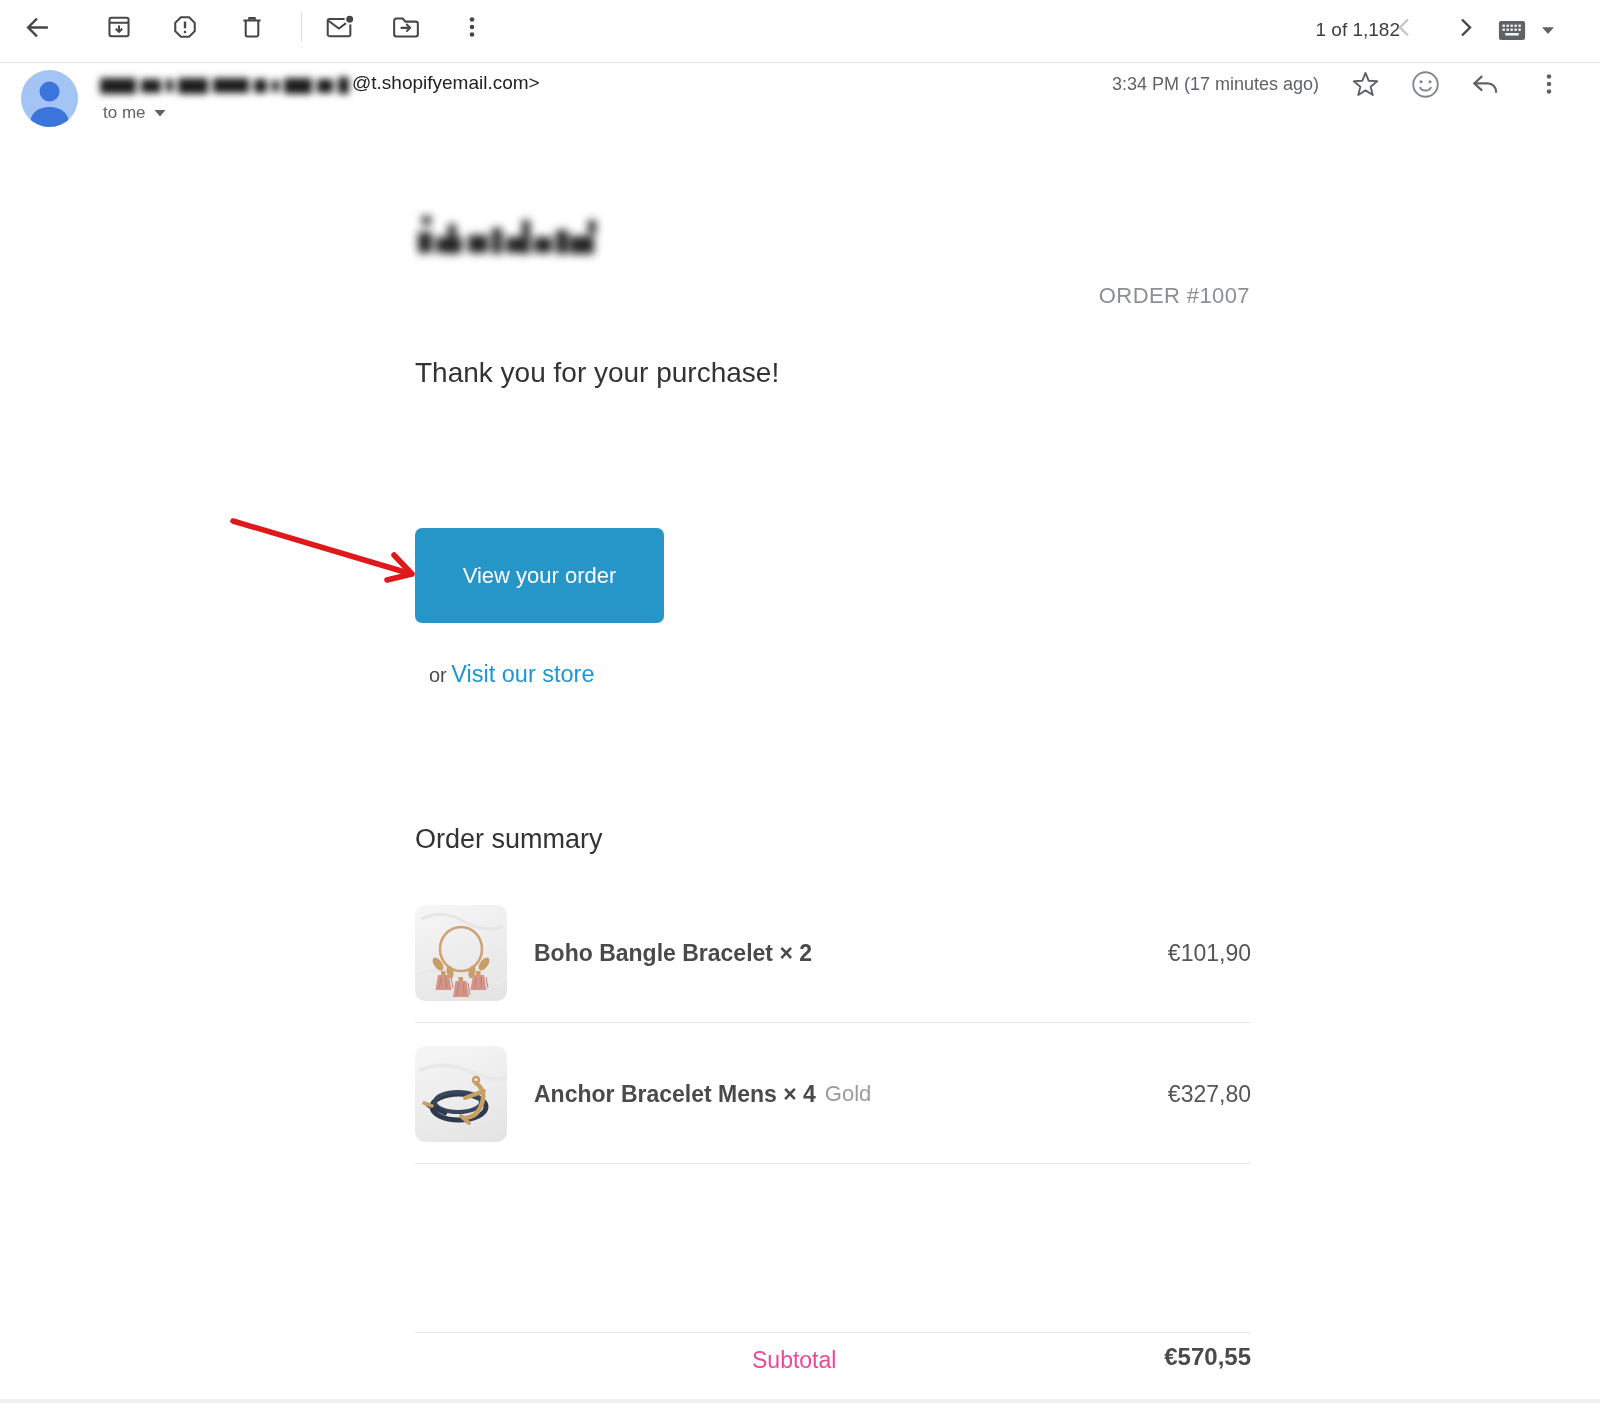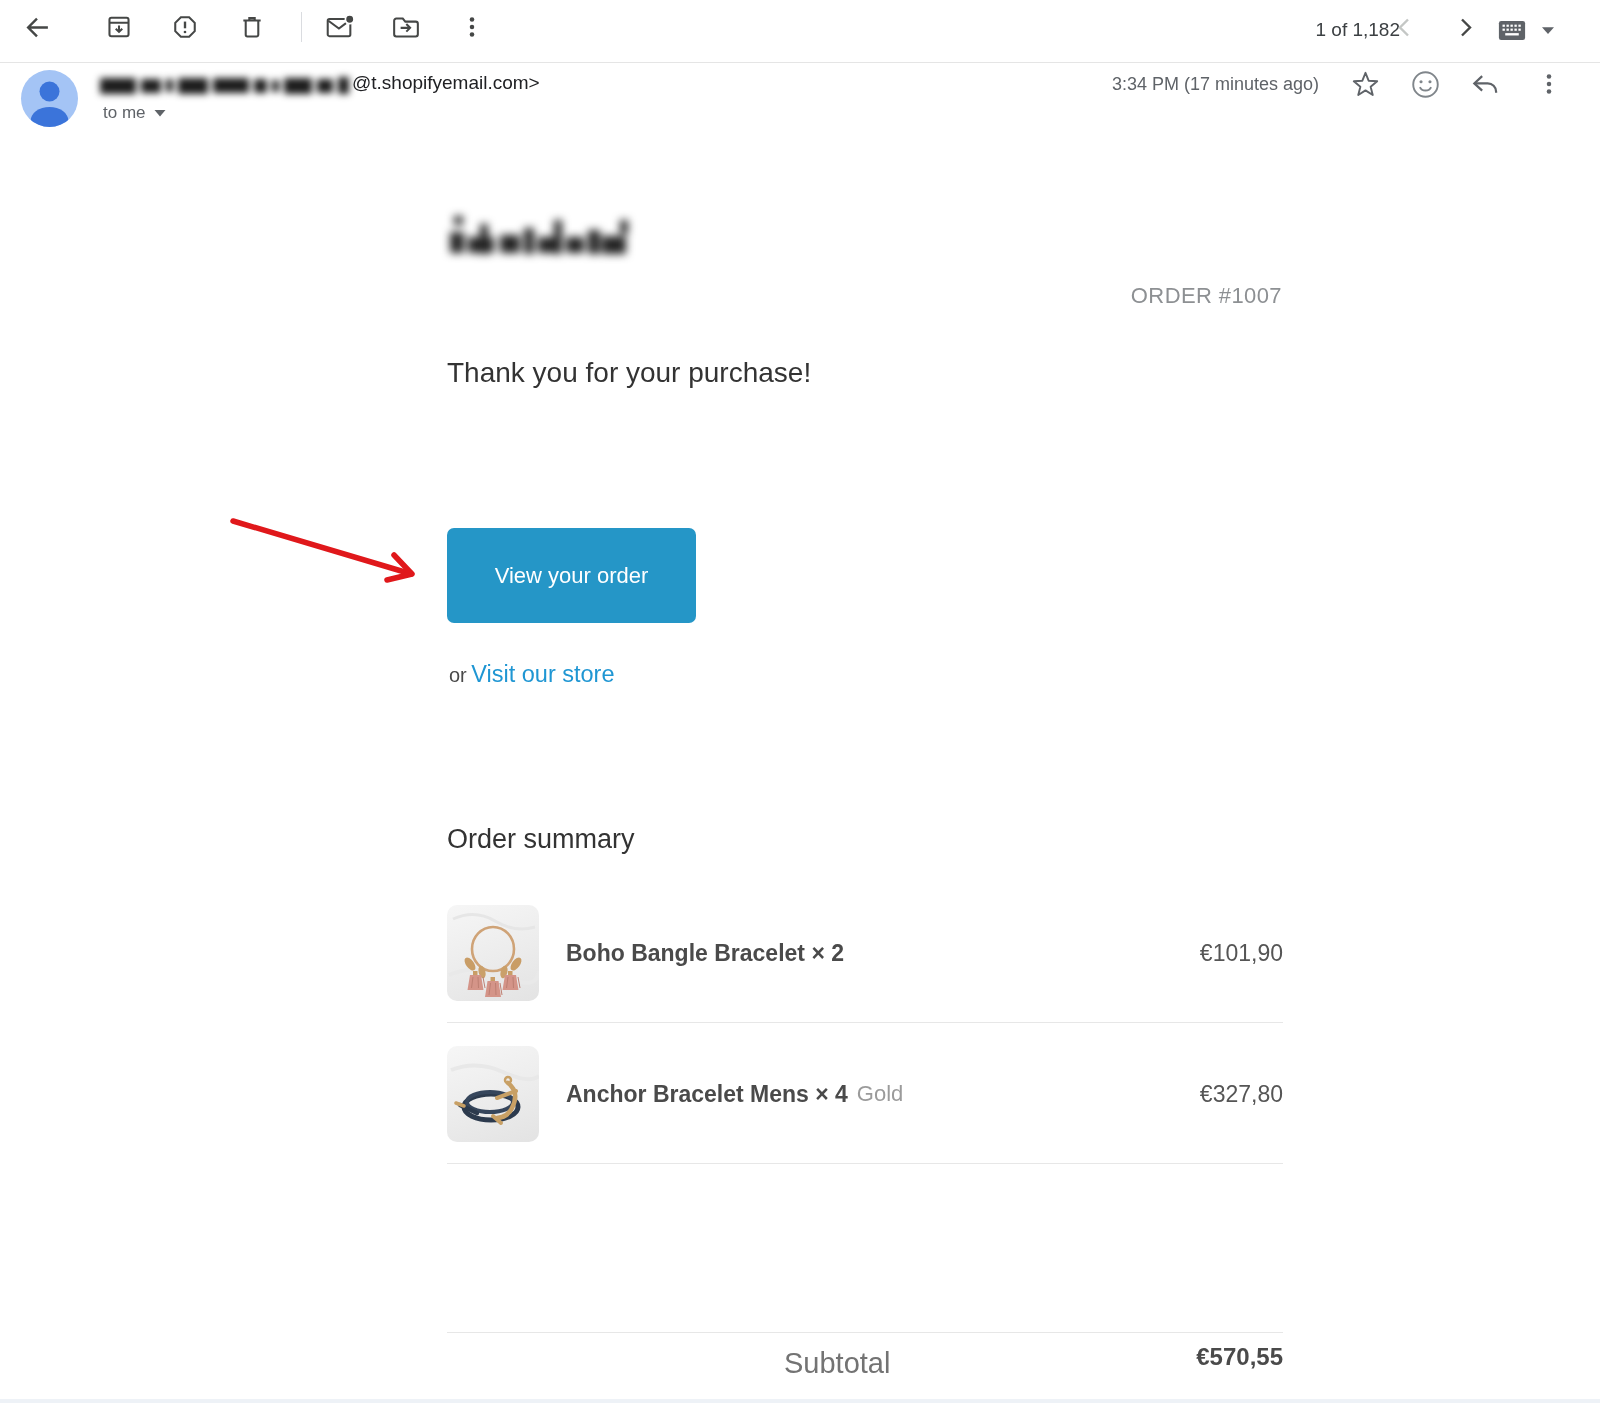--- a/index.html
+++ b/index.html
@@ -23,43 +23,43 @@
                font-size:19px;color:#202124;}
   .redacted-name{display:inline-flex;align-items:center;gap:5px;margin-right:3px;filter:blur(3.5px);}
   .redacted-name i{display:block;background:#1c1c1c;border-radius:1px;}
   .to-line{position:absolute;left:103px;top:103px;display:flex;align-items:center;gap:8px;
            font-size:17px;color:#5f6368;cursor:pointer;}
   .timestamp{position:absolute;top:74px;right:281px;font-size:18px;color:#5f6368;}
   .hd-btn{position:absolute;top:69px;width:30px;height:30px;display:flex;align-items:center;
           justify-content:center;cursor:pointer;background:none;border:none;padding:0;}
 
   
-  .content{position:absolute;left:415px;top:0;width:836px;height:1403px;margin-left:32px;}
+  .content{position:absolute;left:415px;top:0;width:836px;height:1403px;}
   .logo-redacted{position:absolute;left:3px;top:210px;width:190px;height:60px;filter:blur(4px);}
   .logo-redacted i{position:absolute;background:#242424;border-radius:1px;}
   .order-number{position:absolute;top:283px;right:1px;font-size:22px;color:#8d9093;letter-spacing:.4px;}
   .heading{position:absolute;top:357px;left:0;font-size:28px;font-weight:400;color:#333;}
   .body-text{position:absolute;top:421px;left:0;width:830px;font-size:23px;line-height:36px;color:#767676;}
   .cta{position:absolute;top:528px;left:0;width:249px;height:95px;border:none;border-radius:7px;
        background:var(--button-bg,#2596c7);color:#fff;font-size:22px;cursor:pointer;
        font-family:"Liberation Sans",sans-serif;}
-  .or-line{position:absolute;top:661px;left:2px;}
+  .or-line{position:absolute;top:661px;left:14px;}
   .or-word{font-size:20px;color:#4a4a4a;}
   .store-link{font-size:23.5px;color:var(--link,#1f96d3);text-decoration:none;cursor:pointer;}
   .summary-heading{position:absolute;top:824px;left:0;font-size:27px;font-weight:400;color:#333;}
 
   .item{position:absolute;left:0;width:836px;height:96px;display:flex;align-items:center;}
   .item-thumb{width:92px;height:96px;border-radius:10px;overflow:hidden;flex:none;margin-right:27px;
               background:linear-gradient(160deg,#f6f6f6 0%,#ececec 55%,#e3e3e3 100%);}
   .item-title{font-size:23px;font-weight:700;color:#4a4a4a;white-space:nowrap;}
   .item-variant{font-size:22px;font-weight:400;color:#9b9b9b;margin-left:9px;text-align:right;}
   .item-price{margin-left:auto;font-size:23px;color:#555;}
   .sep{position:absolute;left:0;width:836px;height:1px;background:#e7e7e7;}
 
-  .subtotal-label{position:absolute;top:1347px;left:337px;font-size:29px;color:#737373;}
+  .subtotal-label{position:absolute;top:1347px;left:337px;font-size:23px;color:#ec4899;}
   .subtotal-value{position:absolute;top:1343px;right:0;font-size:24px;font-weight:700;color:#4a4a4a;}
 
   .arrow-annotation{position:absolute;left:225px;top:505px;pointer-events:none;}
   .bottom-edge{position:absolute;left:0;bottom:0;width:1600px;height:4px;background:#eef2f7;}
 </style>
 </head>
 <body>
 
 <div class="toolbar">
   <button class="tb-btn" style="left:23px">

